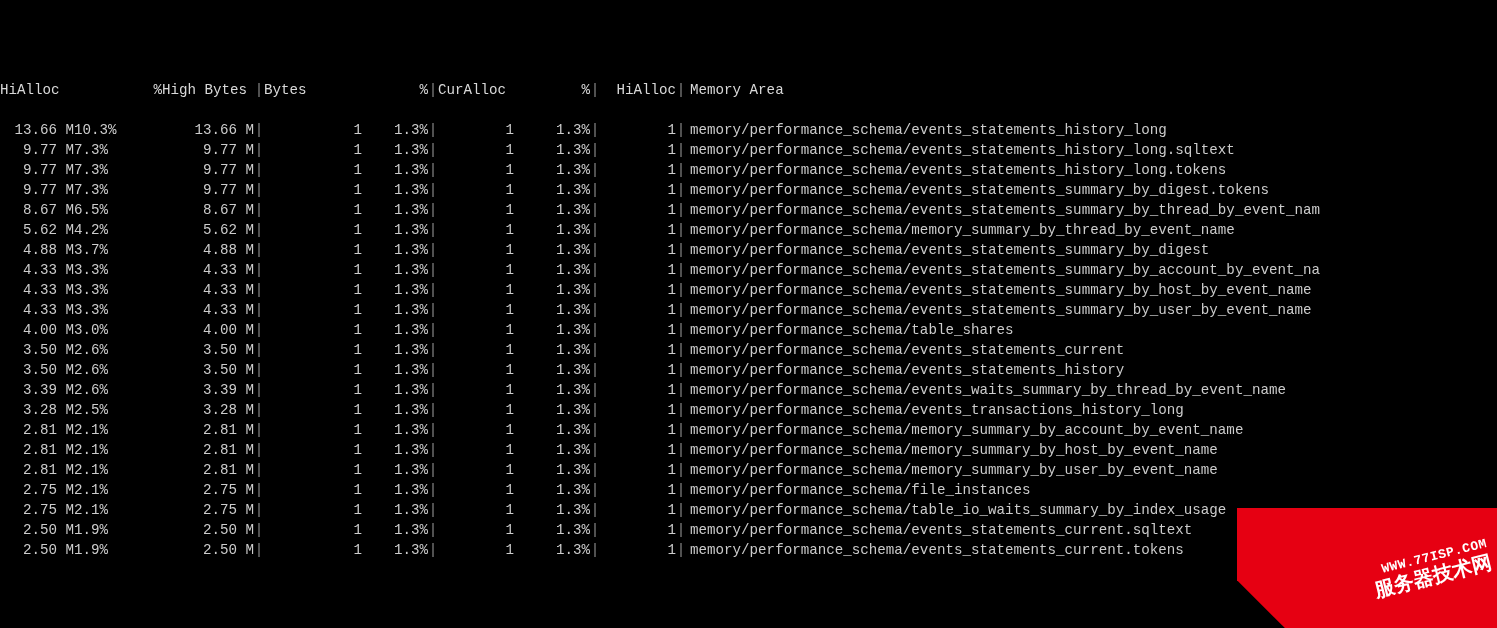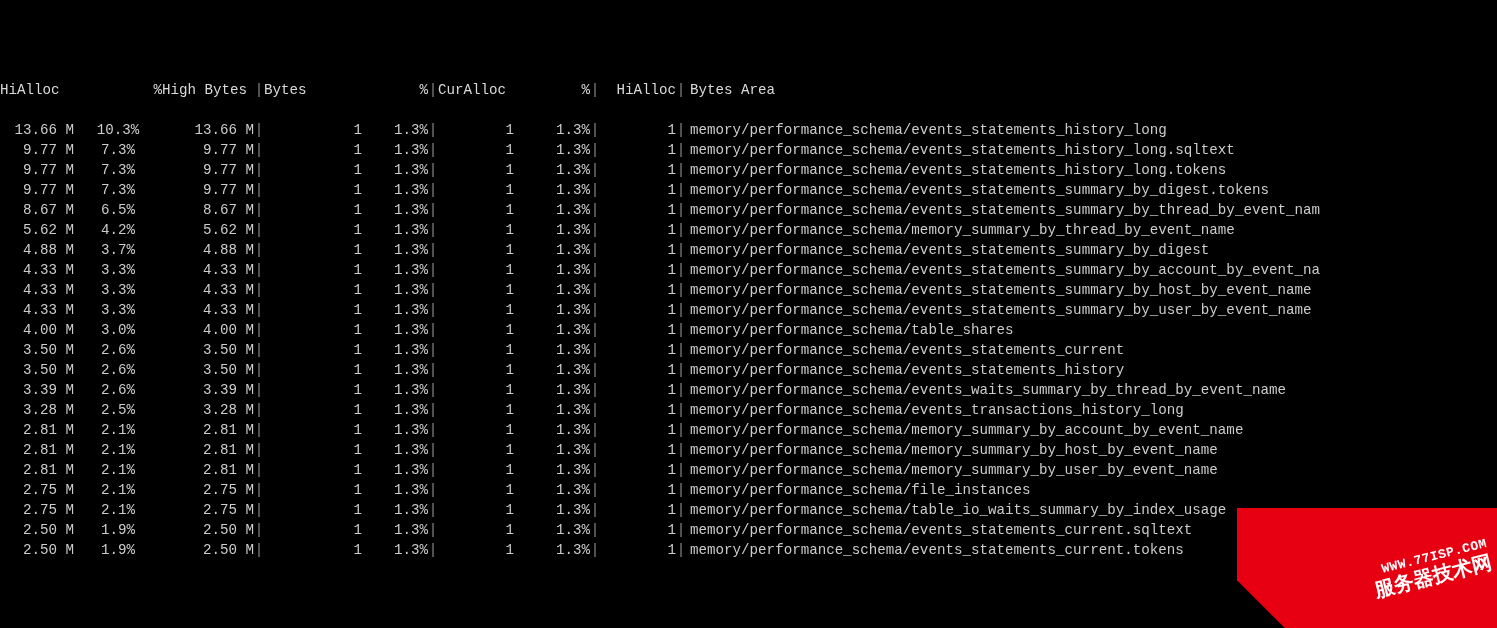--- a/index.html
+++ b/index.html
@@ -1,21 +1,21 @@
 <!DOCTYPE html>
 <html><head>
 <meta charset="utf-8">
 <style>
   html,body{margin:0;padding:0;background:#000;color:#ccc;font-family:Consolas,'Courier New',monospace;font-size:14.2px;line-height:20px;overflow:hidden}
   .term{white-space:pre;width:1497px;height:628px;position:relative}
   .hdr{color:#d9d9d9}
   .row{display:flex}
   .c{display:inline-block}
   .cb{width:74px;text-align:right}   
-  .pc{width:88px;text-align:center}   
+  .pc{width:88px;text-align:left}   
   .hb{width:92px;text-align:right}   
   .sep{width:10px;text-align:center;color:#888}
   .mo{width:98px;text-align:right}   
   .p2{width:66px;text-align:right}   
   .ca{width:76px;text-align:right}   
   .p3{width:76px;text-align:right}   
   .ha{width:76px;text-align:right}   
   .ma{padding-left:4px}
   
   .hcb{width:74px}
@@ -44,21 +44,21 @@
   <span class="c hhb">High Bytes</span>
   <span class="c sep">|</span>
   <span class="c hmo">Bytes</span>
   <span class="c hp2">%</span>
   <span class="c sep">|</span>
   <span class="c hca">CurAlloc</span>
   <span class="c hp3">%</span>
   <span class="c sep">|</span>
   <span class="c hha">HiAlloc</span>
   <span class="c sep">|</span>
-  <span class="c ma">Bytes Area</span>
+  <span class="c ma">Memory Area</span>
 </div>
 <div id="rows"><div class="row"><span class="c cb">13.66 M</span><span class="c pc">10.3%</span><span class="c hb">13.66 M</span><span class="c sep">|</span><span class="c mo">1</span><span class="c p2">1.3%</span><span class="c sep">|</span><span class="c ca">1</span><span class="c p3">1.3%</span><span class="c sep">|</span><span class="c ha">1</span><span class="c sep">|</span><span class="c ma">memory/performance_schema/events_statements_history_long</span></div><div class="row"><span class="c cb">9.77 M</span><span class="c pc">7.3%</span><span class="c hb">9.77 M</span><span class="c sep">|</span><span class="c mo">1</span><span class="c p2">1.3%</span><span class="c sep">|</span><span class="c ca">1</span><span class="c p3">1.3%</span><span class="c sep">|</span><span class="c ha">1</span><span class="c sep">|</span><span class="c ma">memory/performance_schema/events_statements_history_long.sqltext</span></div><div class="row"><span class="c cb">9.77 M</span><span class="c pc">7.3%</span><span class="c hb">9.77 M</span><span class="c sep">|</span><span class="c mo">1</span><span class="c p2">1.3%</span><span class="c sep">|</span><span class="c ca">1</span><span class="c p3">1.3%</span><span class="c sep">|</span><span class="c ha">1</span><span class="c sep">|</span><span class="c ma">memory/performance_schema/events_statements_history_long.tokens</span></div><div class="row"><span class="c cb">9.77 M</span><span class="c pc">7.3%</span><span class="c hb">9.77 M</span><span class="c sep">|</span><span class="c mo">1</span><span class="c p2">1.3%</span><span class="c sep">|</span><span class="c ca">1</span><span class="c p3">1.3%</span><span class="c sep">|</span><span class="c ha">1</span><span class="c sep">|</span><span class="c ma">memory/performance_schema/events_statements_summary_by_digest.tokens</span></div><div class="row"><span class="c cb">8.67 M</span><span class="c pc">6.5%</span><span class="c hb">8.67 M</span><span class="c sep">|</span><span class="c mo">1</span><span class="c p2">1.3%</span><span class="c sep">|</span><span class="c ca">1</span><span class="c p3">1.3%</span><span class="c sep">|</span><span class="c ha">1</span><span class="c sep">|</span><span class="c ma">memory/performance_schema/events_statements_summary_by_thread_by_event_nam</span></div><div class="row"><span class="c cb">5.62 M</span><span class="c pc">4.2%</span><span class="c hb">5.62 M</span><span class="c sep">|</span><span class="c mo">1</span><span class="c p2">1.3%</span><span class="c sep">|</span><span class="c ca">1</span><span class="c p3">1.3%</span><span class="c sep">|</span><span class="c ha">1</span><span class="c sep">|</span><span class="c ma">memory/performance_schema/memory_summary_by_thread_by_event_name</span></div><div class="row"><span class="c cb">4.88 M</span><span class="c pc">3.7%</span><span class="c hb">4.88 M</span><span class="c sep">|</span><span class="c mo">1</span><span class="c p2">1.3%</span><span class="c sep">|</span><span class="c ca">1</span><span class="c p3">1.3%</span><span class="c sep">|</span><span class="c ha">1</span><span class="c sep">|</span><span class="c ma">memory/performance_schema/events_statements_summary_by_digest</span></div><div class="row"><span class="c cb">4.33 M</span><span class="c pc">3.3%</span><span class="c hb">4.33 M</span><span class="c sep">|</span><span class="c mo">1</span><span class="c p2">1.3%</span><span class="c sep">|</span><span class="c ca">1</span><span class="c p3">1.3%</span><span class="c sep">|</span><span class="c ha">1</span><span class="c sep">|</span><span class="c ma">memory/performance_schema/events_statements_summary_by_account_by_event_na</span></div><div class="row"><span class="c cb">4.33 M</span><span class="c pc">3.3%</span><span class="c hb">4.33 M</span><span class="c sep">|</span><span class="c mo">1</span><span class="c p2">1.3%</span><span class="c sep">|</span><span class="c ca">1</span><span class="c p3">1.3%</span><span class="c sep">|</span><span class="c ha">1</span><span class="c sep">|</span><span class="c ma">memory/performance_schema/events_statements_summary_by_host_by_event_name</span></div><div class="row"><span class="c cb">4.33 M</span><span class="c pc">3.3%</span><span class="c hb">4.33 M</span><span class="c sep">|</span><span class="c mo">1</span><span class="c p2">1.3%</span><span class="c sep">|</span><span class="c ca">1</span><span class="c p3">1.3%</span><span class="c sep">|</span><span class="c ha">1</span><span class="c sep">|</span><span class="c ma">memory/performance_schema/events_statements_summary_by_user_by_event_name</span></div><div class="row"><span class="c cb">4.00 M</span><span class="c pc">3.0%</span><span class="c hb">4.00 M</span><span class="c sep">|</span><span class="c mo">1</span><span class="c p2">1.3%</span><span class="c sep">|</span><span class="c ca">1</span><span class="c p3">1.3%</span><span class="c sep">|</span><span class="c ha">1</span><span class="c sep">|</span><span class="c ma">memory/performance_schema/table_shares</span></div><div class="row"><span class="c cb">3.50 M</span><span class="c pc">2.6%</span><span class="c hb">3.50 M</span><span class="c sep">|</span><span class="c mo">1</span><span class="c p2">1.3%</span><span class="c sep">|</span><span class="c ca">1</span><span class="c p3">1.3%</span><span class="c sep">|</span><span class="c ha">1</span><span class="c sep">|</span><span class="c ma">memory/performance_schema/events_statements_current</span></div><div class="row"><span class="c cb">3.50 M</span><span class="c pc">2.6%</span><span class="c hb">3.50 M</span><span class="c sep">|</span><span class="c mo">1</span><span class="c p2">1.3%</span><span class="c sep">|</span><span class="c ca">1</span><span class="c p3">1.3%</span><span class="c sep">|</span><span class="c ha">1</span><span class="c sep">|</span><span class="c ma">memory/performance_schema/events_statements_history</span></div><div class="row"><span class="c cb">3.39 M</span><span class="c pc">2.6%</span><span class="c hb">3.39 M</span><span class="c sep">|</span><span class="c mo">1</span><span class="c p2">1.3%</span><span class="c sep">|</span><span class="c ca">1</span><span class="c p3">1.3%</span><span class="c sep">|</span><span class="c ha">1</span><span class="c sep">|</span><span class="c ma">memory/performance_schema/events_waits_summary_by_thread_by_event_name</span></div><div class="row"><span class="c cb">3.28 M</span><span class="c pc">2.5%</span><span class="c hb">3.28 M</span><span class="c sep">|</span><span class="c mo">1</span><span class="c p2">1.3%</span><span class="c sep">|</span><span class="c ca">1</span><span class="c p3">1.3%</span><span class="c sep">|</span><span class="c ha">1</span><span class="c sep">|</span><span class="c ma">memory/performance_schema/events_transactions_history_long</span></div><div class="row"><span class="c cb">2.81 M</span><span class="c pc">2.1%</span><span class="c hb">2.81 M</span><span class="c sep">|</span><span class="c mo">1</span><span class="c p2">1.3%</span><span class="c sep">|</span><span class="c ca">1</span><span class="c p3">1.3%</span><span class="c sep">|</span><span class="c ha">1</span><span class="c sep">|</span><span class="c ma">memory/performance_schema/memory_summary_by_account_by_event_name</span></div><div class="row"><span class="c cb">2.81 M</span><span class="c pc">2.1%</span><span class="c hb">2.81 M</span><span class="c sep">|</span><span class="c mo">1</span><span class="c p2">1.3%</span><span class="c sep">|</span><span class="c ca">1</span><span class="c p3">1.3%</span><span class="c sep">|</span><span class="c ha">1</span><span class="c sep">|</span><span class="c ma">memory/performance_schema/memory_summary_by_host_by_event_name</span></div><div class="row"><span class="c cb">2.81 M</span><span class="c pc">2.1%</span><span class="c hb">2.81 M</span><span class="c sep">|</span><span class="c mo">1</span><span class="c p2">1.3%</span><span class="c sep">|</span><span class="c ca">1</span><span class="c p3">1.3%</span><span class="c sep">|</span><span class="c ha">1</span><span class="c sep">|</span><span class="c ma">memory/performance_schema/memory_summary_by_user_by_event_name</span></div><div class="row"><span class="c cb">2.75 M</span><span class="c pc">2.1%</span><span class="c hb">2.75 M</span><span class="c sep">|</span><span class="c mo">1</span><span class="c p2">1.3%</span><span class="c sep">|</span><span class="c ca">1</span><span class="c p3">1.3%</span><span class="c sep">|</span><span class="c ha">1</span><span class="c sep">|</span><span class="c ma">memory/performance_schema/file_instances</span></div><div class="row"><span class="c cb">2.75 M</span><span class="c pc">2.1%</span><span class="c hb">2.75 M</span><span class="c sep">|</span><span class="c mo">1</span><span class="c p2">1.3%</span><span class="c sep">|</span><span class="c ca">1</span><span class="c p3">1.3%</span><span class="c sep">|</span><span class="c ha">1</span><span class="c sep">|</span><span class="c ma">memory/performance_schema/table_io_waits_summary_by_index_usage</span></div><div class="row"><span class="c cb">2.50 M</span><span class="c pc">1.9%</span><span class="c hb">2.50 M</span><span class="c sep">|</span><span class="c mo">1</span><span class="c p2">1.3%</span><span class="c sep">|</span><span class="c ca">1</span><span class="c p3">1.3%</span><span class="c sep">|</span><span class="c ha">1</span><span class="c sep">|</span><span class="c ma">memory/performance_schema/events_statements_current.sqltext</span></div><div class="row"><span class="c cb">2.50 M</span><span class="c pc">1.9%</span><span class="c hb">2.50 M</span><span class="c sep">|</span><span class="c mo">1</span><span class="c p2">1.3%</span><span class="c sep">|</span><span class="c ca">1</span><span class="c p3">1.3%</span><span class="c sep">|</span><span class="c ha">1</span><span class="c sep">|</span><span class="c ma">memory/performance_schema/events_statements_current.tokens</span></div></div>
 
 <div class="corner">
   <div class="tri"></div>
   <div class="ctext">
     <div class="url">WWW.77ISP.COM</div>
     <div class="cn">服务器技术网</div>
   </div>
 </div>

